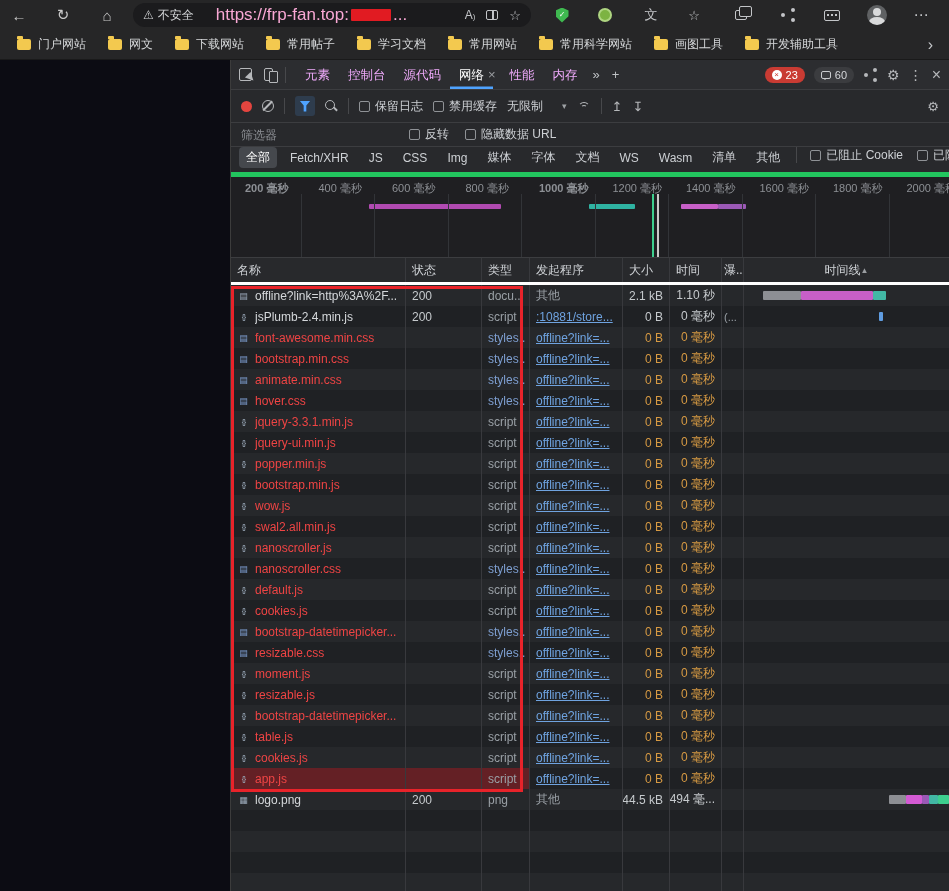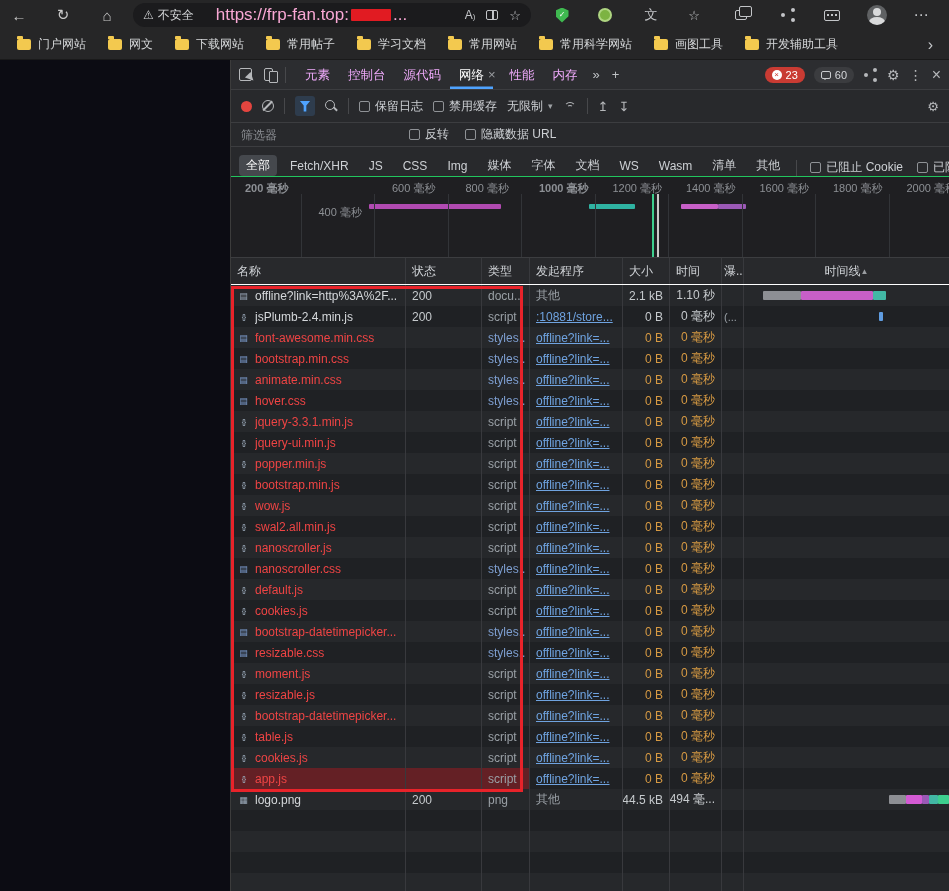--- a/index.html
+++ b/index.html
@@ -81,46 +81,46 @@
   .clear-icon{width:12px;height:12px;border:1.5px solid #b6b8bb;border-radius:50%;position:relative;display:inline-block;flex:none}
   .clear-icon::after{content:'';position:absolute;left:-2px;top:4px;width:13px;height:1.5px;background:#b6b8bb;transform:rotate(-45deg)}
   .funnel-wrap{width:20px;height:20px;border-radius:3px;background:rgba(79,163,255,.16);display:inline-flex;align-items:center;justify-content:center;flex:none}
   .funnel{width:11px;height:11px;background:#4fa3ff;clip-path:polygon(0 0,100% 0,62% 45%,62% 100%,38% 100%,38% 45%)}
   .search-icon{width:13px;height:13px;position:relative;display:inline-block;flex:none}
   .search-icon::before{content:'';position:absolute;left:0;top:0;width:8px;height:8px;border:1.5px solid #b6b8bb;border-radius:50%}
   .search-icon::after{content:'';position:absolute;left:8px;top:8px;width:5px;height:1.5px;background:#b6b8bb;transform:rotate(45deg)}
   .chk{display:inline-flex;align-items:center;gap:5px;white-space:nowrap}
   .cb{width:11px;height:11px;border:1.3px solid #8f9296;border-radius:2px;display:inline-block;background:transparent;flex:none}
   .cb-label{color:#cdd0d4;font-size:12px}
-  .throttle{color:#cdd0d4;font-size:12px;display:inline-flex;gap:5px;align-items:center;white-space:nowrap}
+  .throttle{color:#cdd0d4;font-size:12px;display:inline-flex;gap:19px;align-items:center;white-space:nowrap}
   .dd{font-size:9px;color:#9ea1a5}
   .wifi{width:14px;height:12px;position:relative;display:inline-block;flex:none}
   .wifi::before{content:'';position:absolute;left:1px;top:2px;width:10px;height:10px;border:1.5px solid #b6b8bb;border-color:#b6b8bb transparent transparent transparent;border-radius:50%}
   .wifi::after{content:'';position:absolute;left:4px;top:5px;width:4px;height:4px;border:1.5px solid #b6b8bb;border-color:#b6b8bb transparent transparent transparent;border-radius:50%}
   .arr{color:#b6b8bb;font-size:13px}
   .gear.small{font-size:13px}
 
   .dt-filter{height:24px;background:#28292c;border-bottom:1px solid #3c3d40;display:flex;align-items:center;gap:16px;padding:0 10px}
   .filter-input{background:transparent;border:none;outline:none;color:#cdd0d4;font-size:12px;width:152px;font-family:inherit}
   .filter-input::placeholder{color:#8d9095}
 
-  .dt-chips{height:30px;background:#28292c;border-bottom:1px solid #22c55e;display:flex;align-items:flex-end;gap:9px;padding:0 8px;font-size:12px}
+  .dt-chips{height:30px;background:#28292c;border-bottom:5px solid #22c55e;display:flex;align-items:flex-start;gap:9px;padding:0 8px;font-size:12px}
   .chip-list{display:inline-flex;gap:6px;align-items:center}
   .chip{padding:2px 7px;border-radius:4px;color:#cdd0d4;white-space:nowrap}
   .chip-active{background:#45484d;color:#fff}
   .chip-checks{display:inline-flex;gap:14px;align-items:center;margin-left:4px}
 
   .dt-overview{position:relative;height:81px;background:#1f1f22;border-bottom:1px solid #3c3d40;overflow:hidden}
   .tick{position:absolute;top:4px;font-size:11px;color:#8d9095;white-space:nowrap}
   .gline{position:absolute;top:17px;bottom:0;width:1px;background:#323438}
   .obar{position:absolute;height:5px;top:27px;border-radius:1px}
   .eline{position:absolute;top:17px;bottom:0;width:2px}
 
   .grid{position:absolute;top:198px;bottom:0;left:0;right:0;display:flex;flex-direction:column;overflow:hidden}
-  .grid-header{height:27px;background:#28292c;border-bottom:1px solid #ffffff;display:flex;align-items:center;font-size:12px;color:#cfd2d6;flex:none}
+  .grid-header{height:27px;background:#28292c;border-bottom:3px solid #ffffff;display:flex;align-items:center;font-size:12px;color:#cfd2d6;flex:none}
   .gcell{height:100%;display:flex;align-items:center;padding:0 6px;border-right:1px solid #38393d;overflow:hidden;white-space:nowrap}
   .c1{width:175px;flex:none}.c2{width:76px;flex:none}.c3{width:48px;flex:none}.c4{width:93px;flex:none}
   .c5{width:47px;flex:none}.c6{width:52px;flex:none}.c7{width:22px;flex:none;padding:0 2px}
   .c8{flex:1;border-right:none}
   .grid-header .c8{justify-content:center}
   .sortarr{color:#9a9da1;font-size:8px}
   .grid-body{flex:1;overflow:hidden;background:#1f2124}
   .grow{display:flex;height:21px;flex:none;font-size:12px;color:#c6cacd}
   .grid-body .grow:nth-child(odd){background:#26282b}
   .grid-body .grow:nth-child(even){background:#1f2124}
@@ -339,21 +339,21 @@
 
   <div class="dt-overview" id="overview">
     <span class="obar" style="left:138px;width:132px;background:#b14ab1"></span>
     <span class="obar" style="left:358px;width:46px;background:#2fb3a2"></span>
     <span class="obar" style="left:450px;width:37px;background:#c75fc7"></span>
     <span class="obar" style="left:487px;width:28px;background:#9b59b6"></span>
     <span class="eline" style="left:421px;background:#3ecf8e"></span>
     <span class="eline" style="left:426px;background:#c9c9c9"></span>
   <span class="tick" style="left: 14px; font-weight: bold;">200 毫秒</span>
       <span class="gline" style="left: 69.5px;"></span>
-      <span class="tick" style="left: 87.5px; margin-top: 24px;">400 毫秒</span>
+      <span class="tick" style="left: 87.5px;">400 毫秒</span>
       <span class="gline" style="left: 143px;"></span>
       <span class="tick" style="left: 161px;">600 毫秒</span>
       <span class="gline" style="left: 216.5px;"></span>
       <span class="tick" style="left: 234.5px;">800 毫秒</span>
       <span class="gline" style="left: 290px;"></span>
       <span class="tick" style="left: 308px; font-weight: bold;">1000 毫秒</span>
       <span class="gline" style="left: 363.5px;"></span>
       <span class="tick" style="left: 381.5px;">1200 毫秒</span>
       <span class="gline" style="left: 437px;"></span>
       <span class="tick" style="left: 455px;">1400 毫秒</span>

